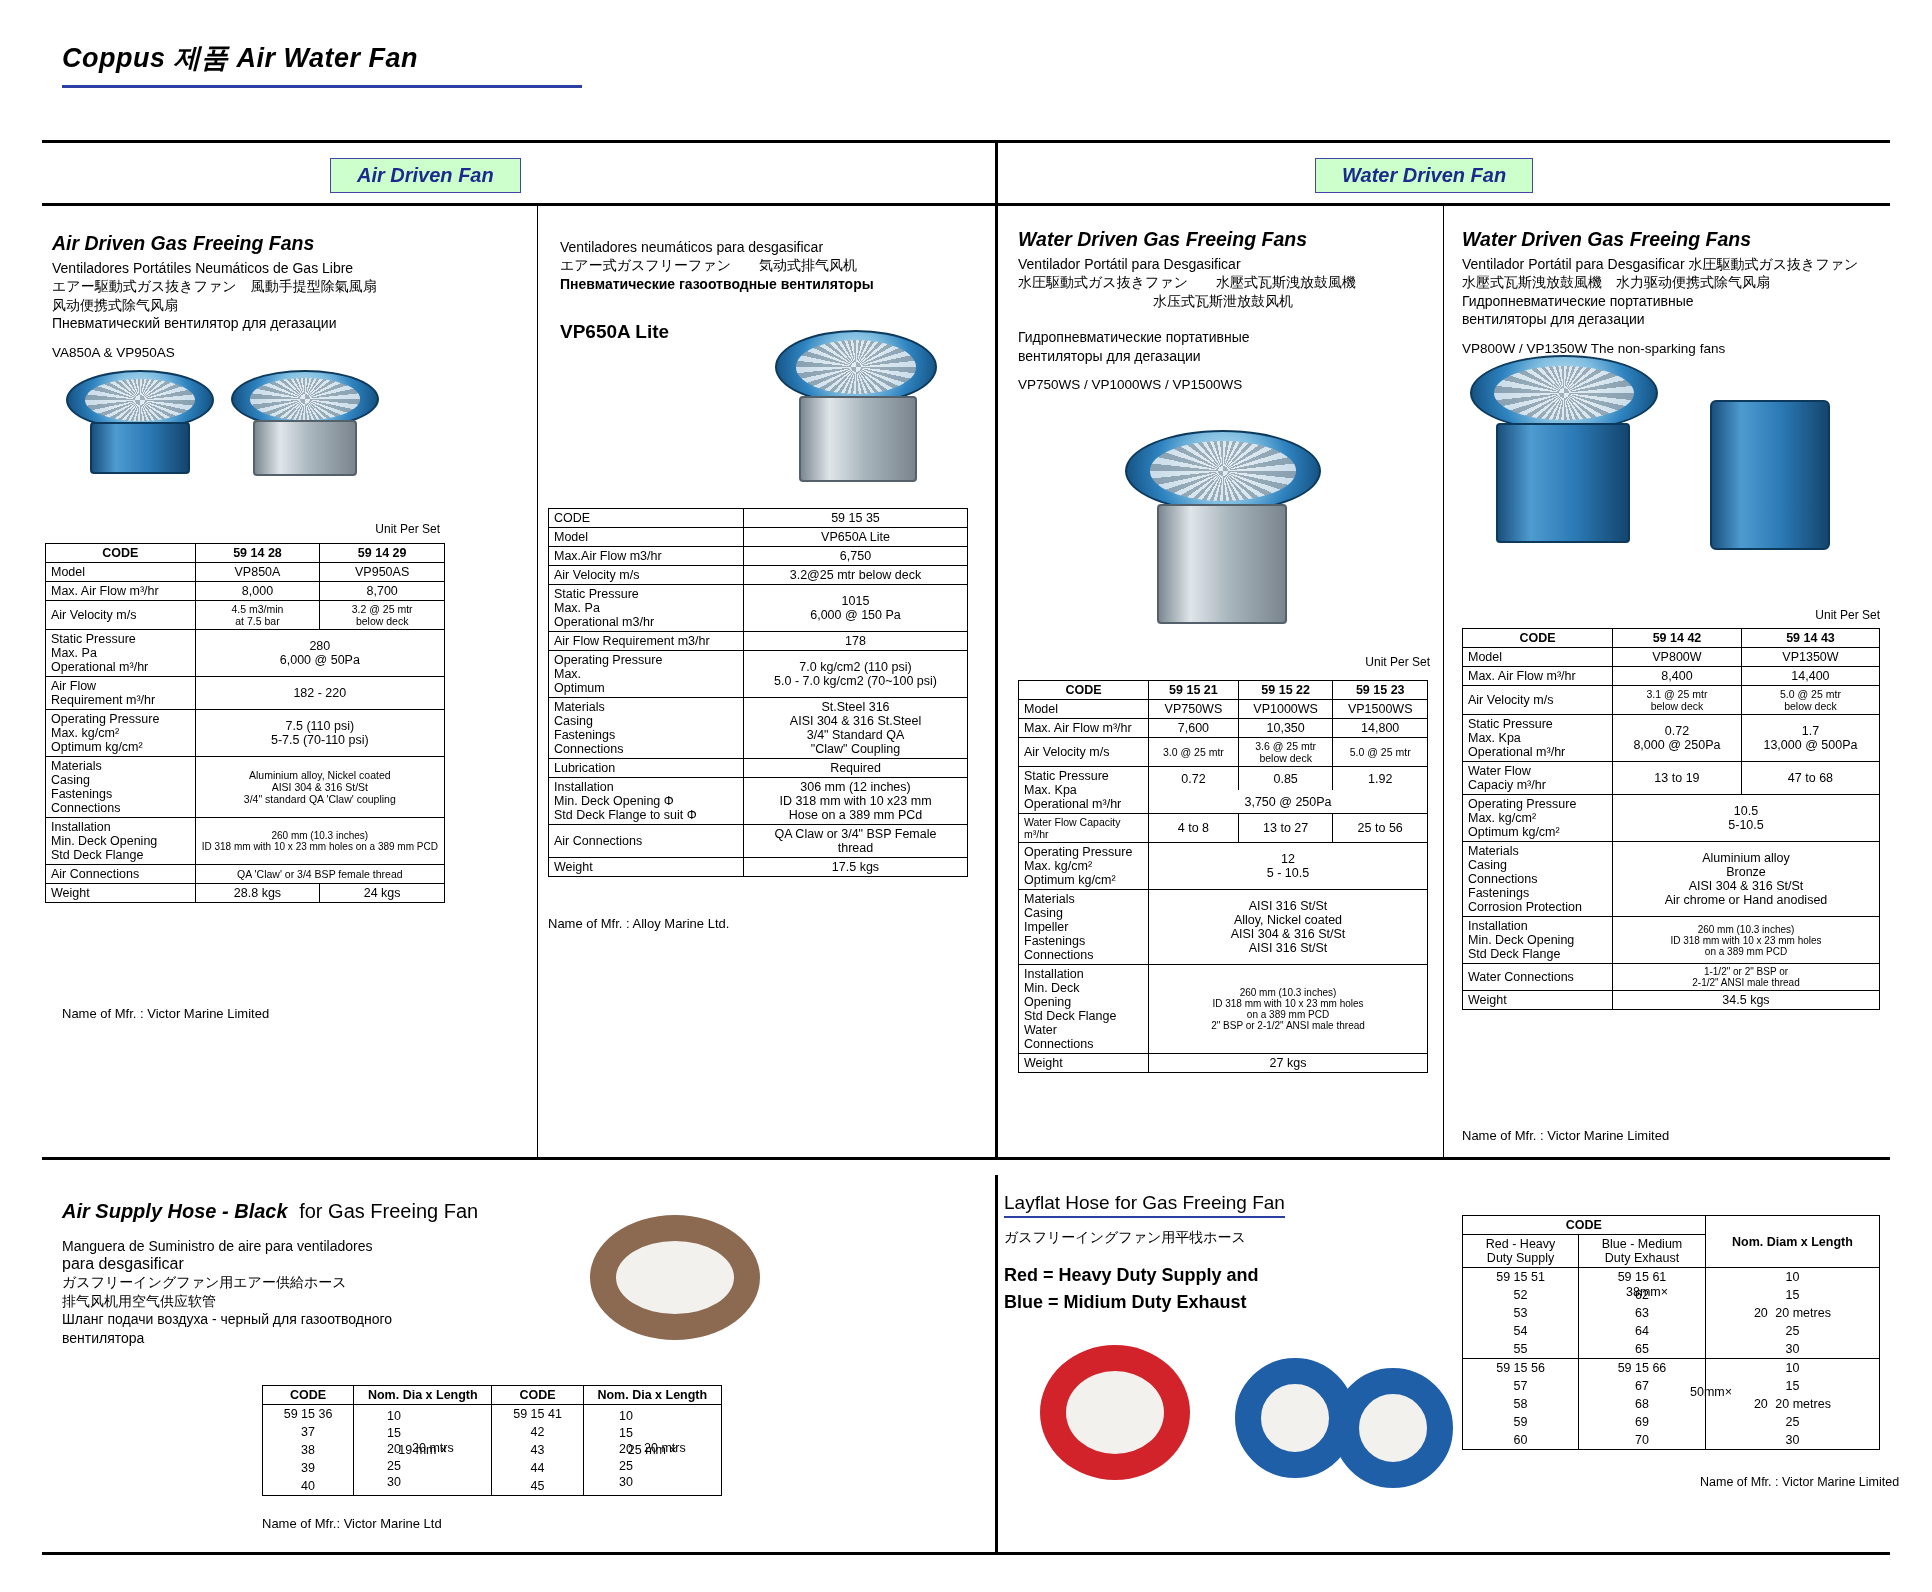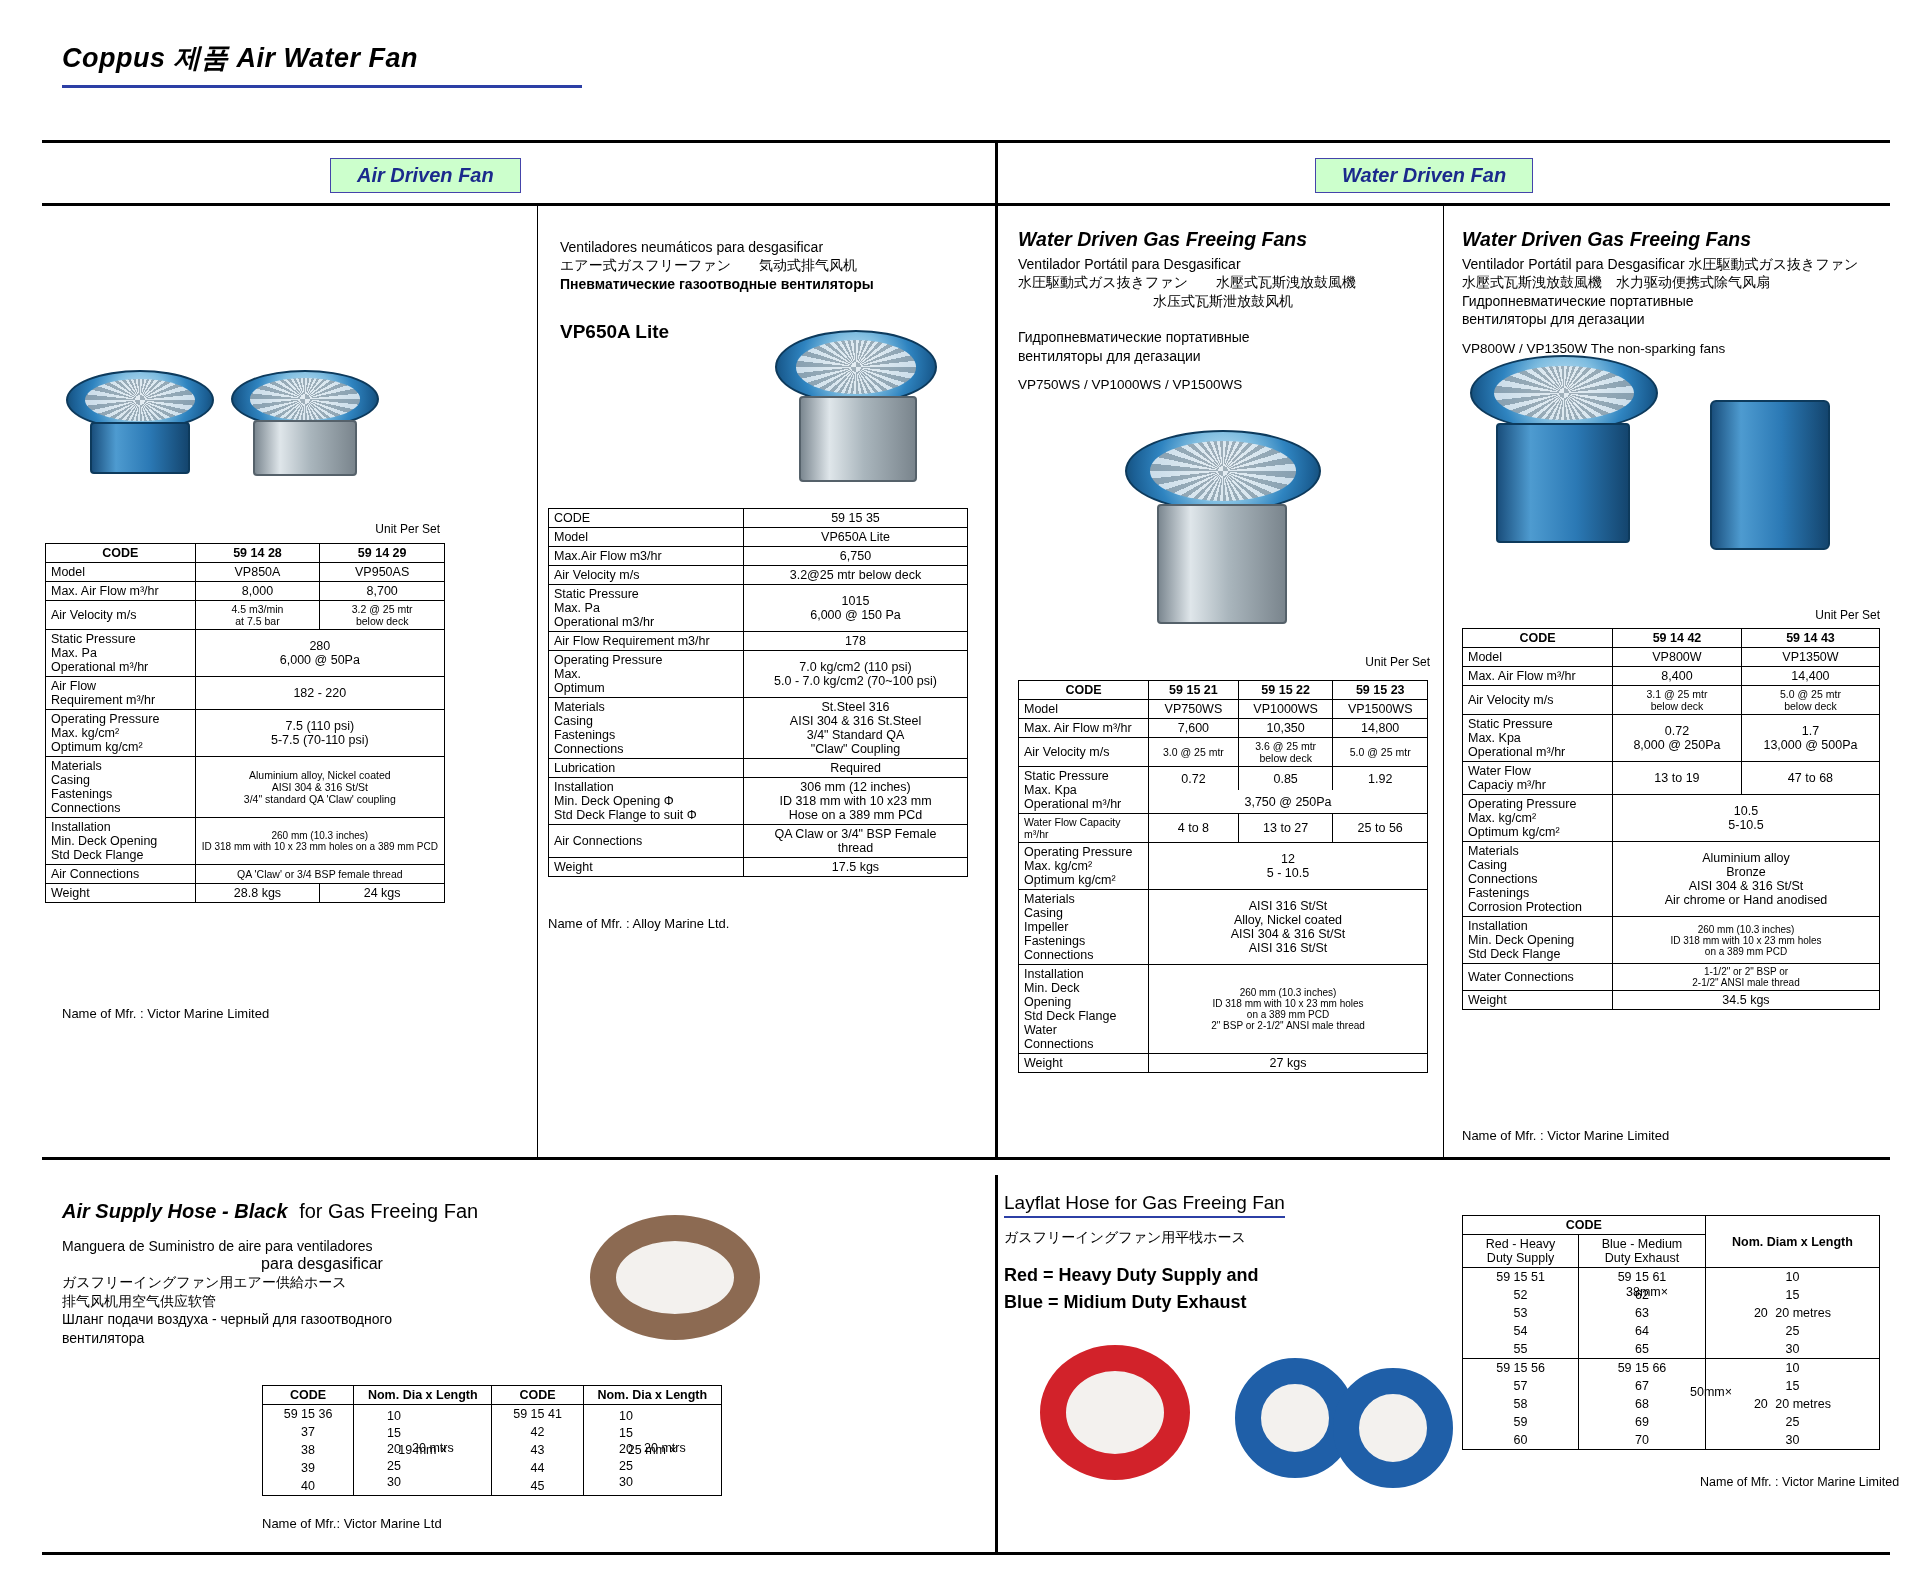--- a/index.html
+++ b/index.html
@@ -144,20 +144,28 @@
 
   <div class="frame"></div>
   <div class="vdiv"></div>
   <div class="vdiv2"></div>
   <div class="vdiv3"></div>
   <div class="hrule-head"></div>
 
   <div class="section-head" id="head-air">Air Driven Fan</div>
   <div class="section-head" id="head-water">Water Driven Fan</div>
 
+  <div class="col" style="left:52px; top:232px; width:470px;">
+    <div class="h1">Air Driven Gas Freeing Fans</div>
+    <div class="sub">Ventiladores Portátiles Neumáticos de Gas Libre</div>
+    <div class="sub">エアー駆動式ガス抜きファン　風動手提型除氣風扇</div>
+    <div class="sub">风动便携式除气风扇</div>
+    <div class="sub">Пневматический вентилятор для дегазации</div>
+    <div class="model-line">VA850A &amp; VP950AS</div>
+  </div>
 
   <div class="photo" style="left:60px; top:370px; width:160px; height:110px;">
     <div class="fan-top" style="position:absolute;left:6px;top:0;width:148px;height:60px;"></div>
     <div class="fan-body blue" style="position:absolute;left:30px;top:52px;width:100px;height:52px;border-radius:4px;"></div>
   </div>
   <div class="photo" style="left:225px; top:370px; width:160px; height:110px;">
     <div class="fan-top" style="position:absolute;left:6px;top:0;width:148px;height:58px;"></div>
     <div class="fan-body" style="position:absolute;left:28px;top:50px;width:104px;height:56px;border-radius:4px;"></div>
   </div>
 
@@ -518,21 +526,21 @@
 
   <div class="bottom-frame"></div>
   <div class="bvdiv"></div>
 
   <div class="col" style="left:62px; top:1200px; width:520px;">
     <div style="font-size:20px;">
       <span style="font-weight:bold;font-style:italic;">Air Supply Hose - Black</span>
       <span style="margin-left:6px;">for Gas Freeing Fan</span>
     </div>
     <div class="sub" style="margin-top:14px;">Manguera de Suministro de aire para ventiladores</div>
-    <div style="font-size:16px;text-align:center;">para desgasificar</div>
+    <div style="font-size:16px;">para desgasificar</div>
     <div class="sub">ガスフリーイングファン用エアー供給ホース</div>
     <div class="sub">排气风机用空气供应软管</div>
     <div class="sub">Шланг подачи воздуха - черный для газоотводного</div>
     <div class="sub">вентилятора</div>
   </div>
 
   <div class="photo" style="left:590px; top:1215px; width:200px; height:160px;">
     <div class="hose-coil" style="width:170px;height:125px;"></div>
   </div>
 

